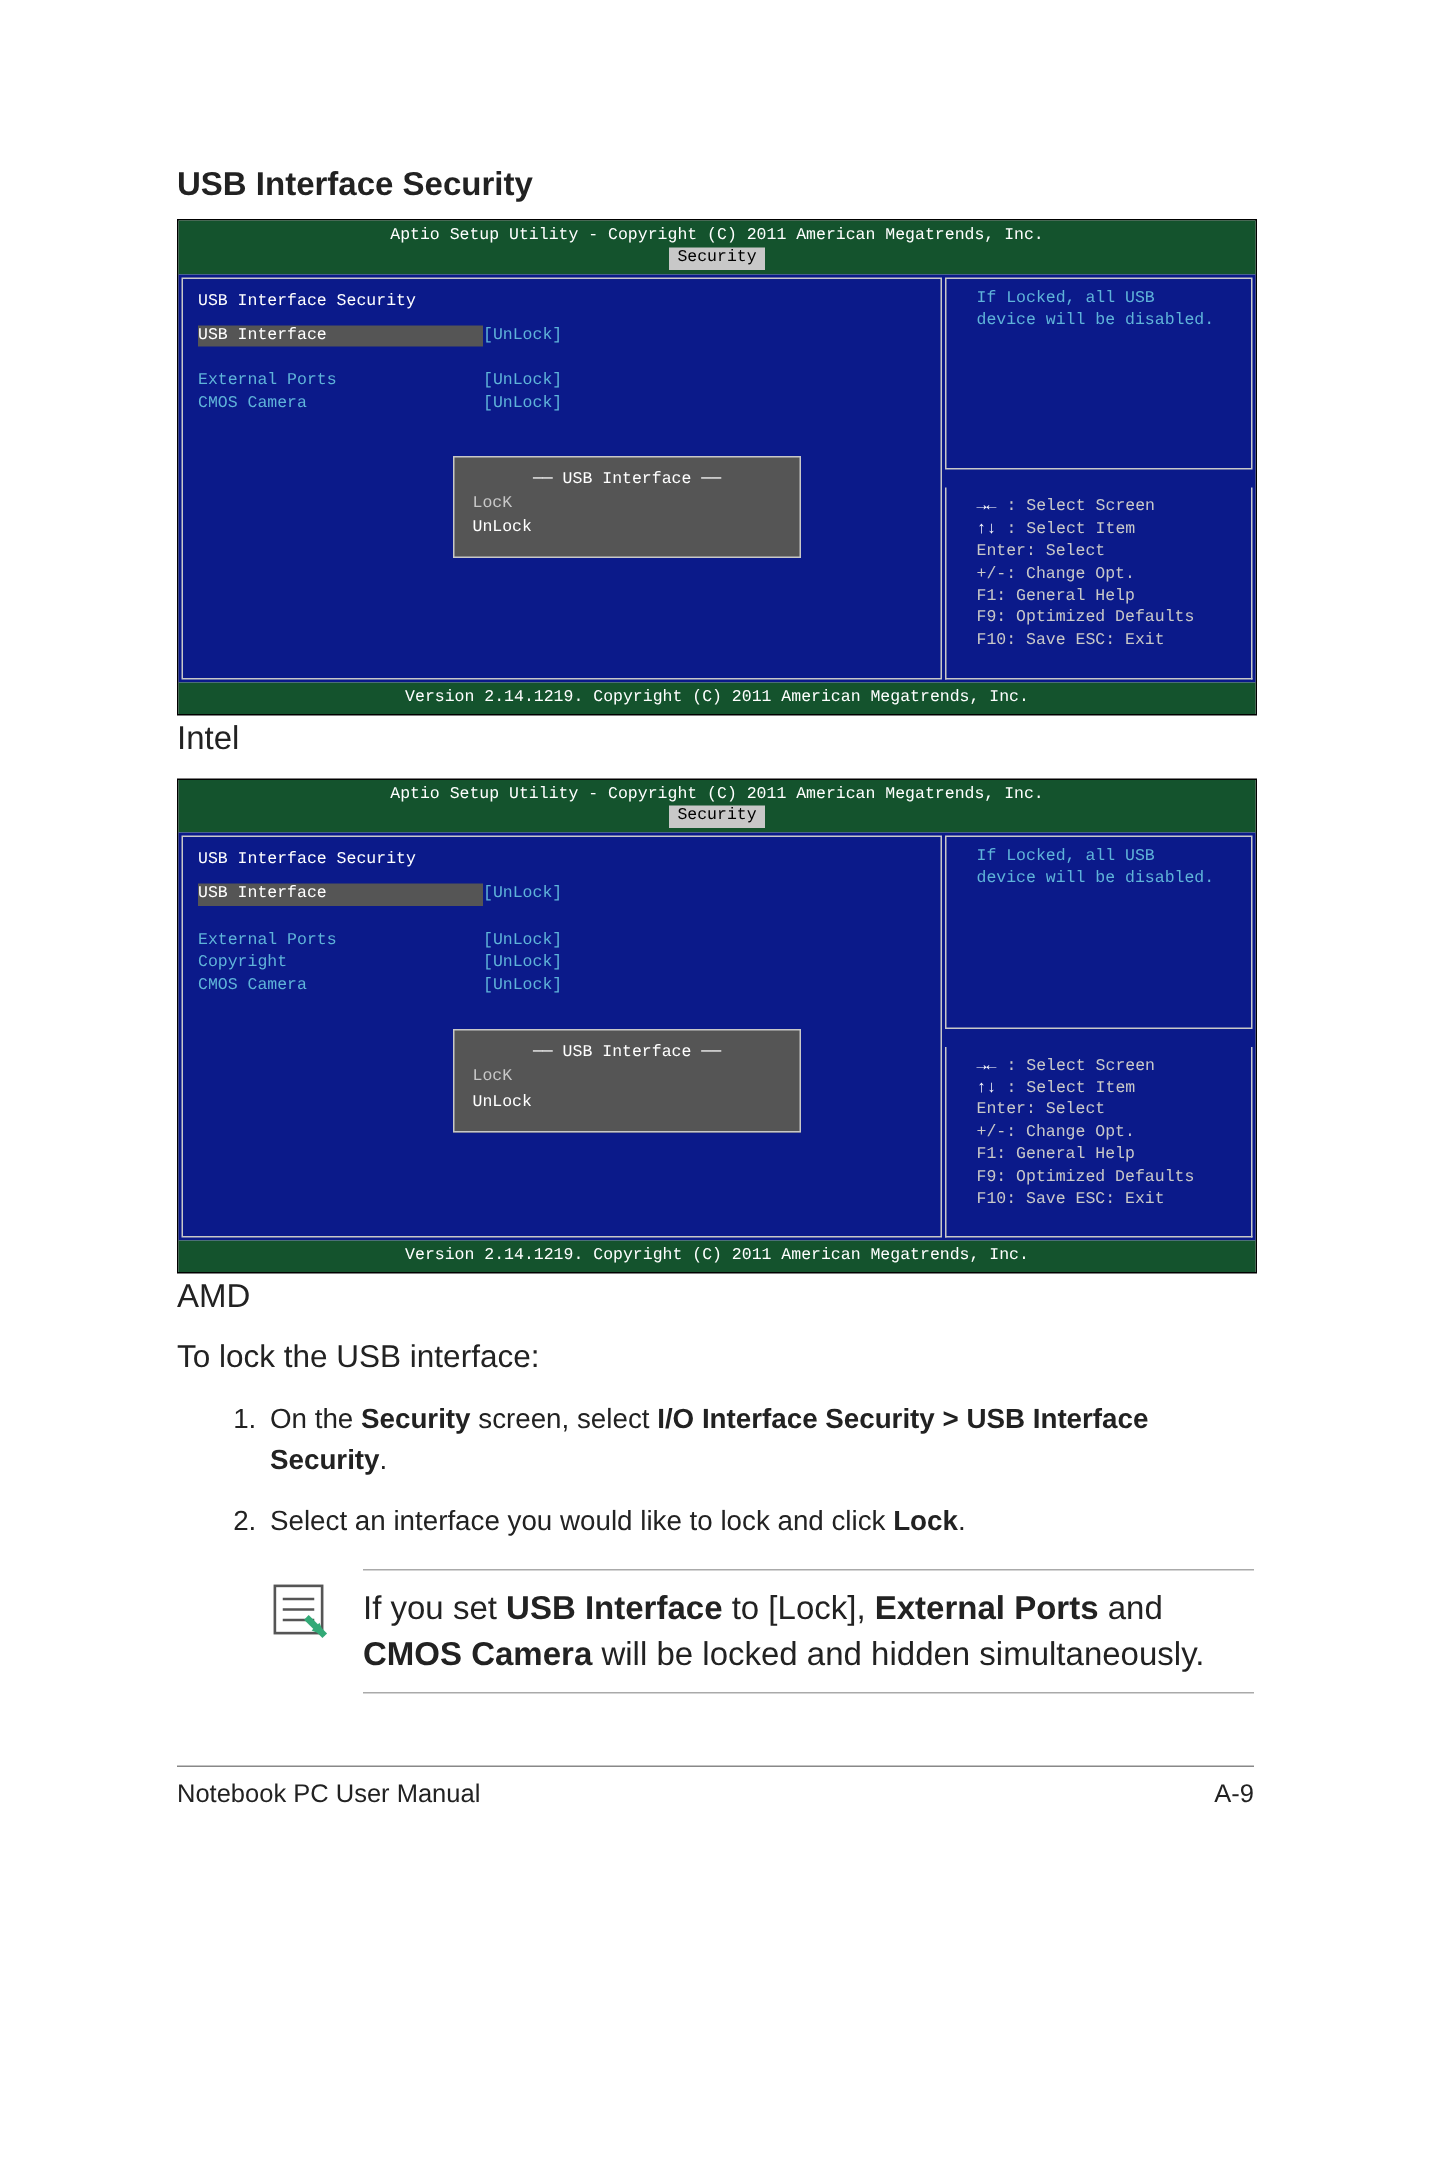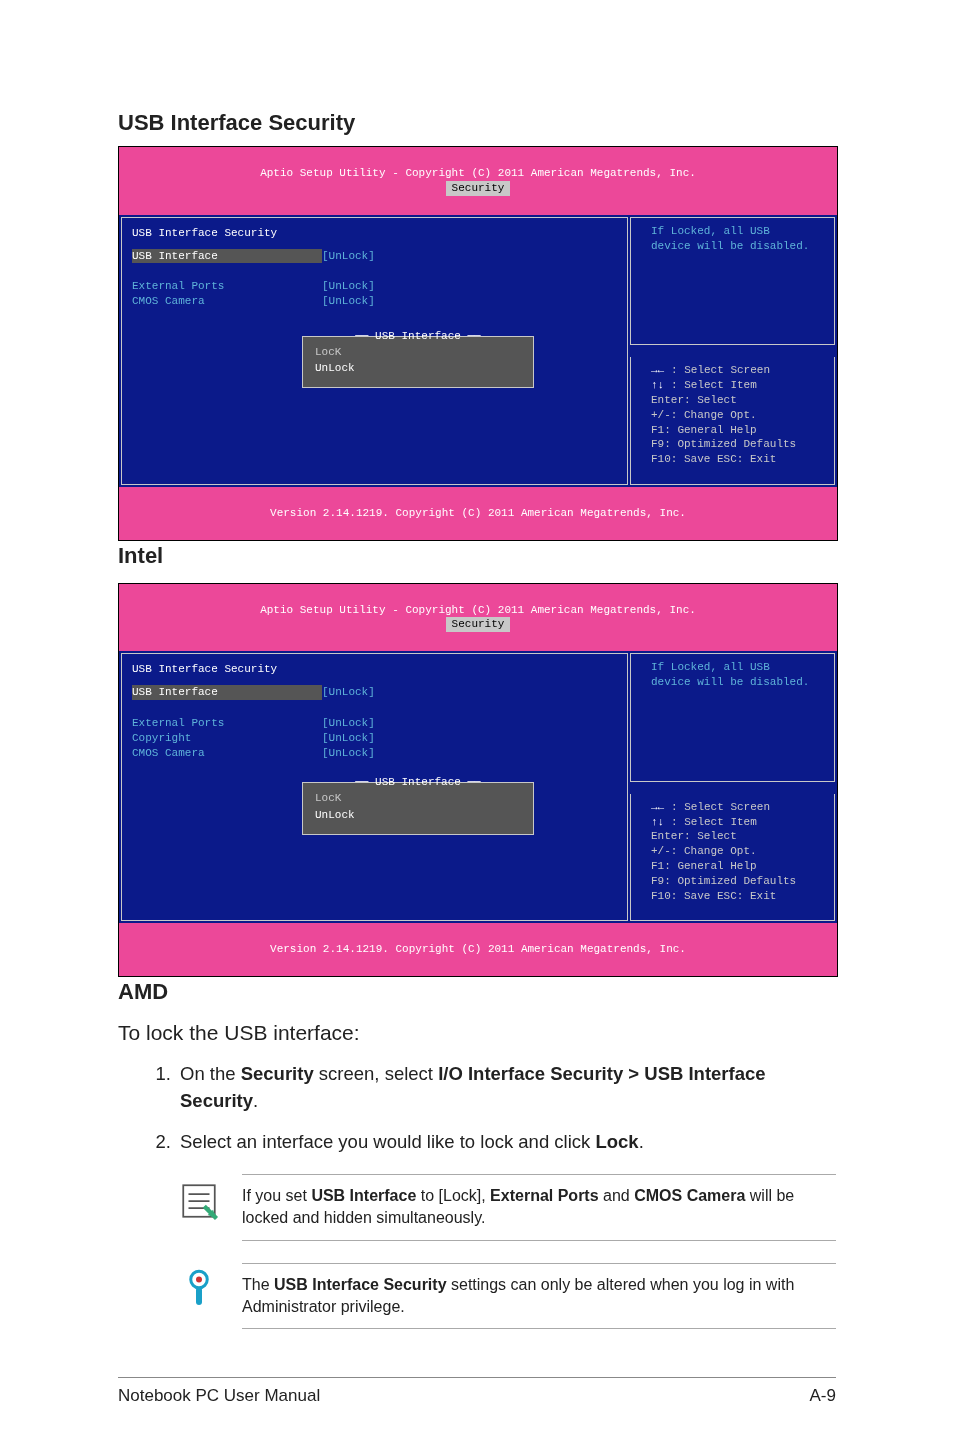--- a/index.html
+++ b/index.html
@@ -22,23 +22,23 @@
   .bios {
     width: 100%;
     border: 1px solid #000;
     font-family: "Courier New", monospace;
     font-size: 11px;
     line-height: 1.35;
     color: #fff;
     position: relative;
   }
   .bios-top, .bios-bottom {
-    background: #ec4899;
+    background: #14532d;
     text-align: center;
-    padding: 19px 0;
+    padding: 3px 0;
   }
   .bios-top .tab {
     display: inline-block;
     padding: 0 6px;
     color: #fff;
   }
   .bios-top .tab.sel {
     background: #c8c8c8;
     color: #000;
   }
@@ -73,40 +73,40 @@
   .white { color: #fff; }
   .sel-row .label { background: #555; color: #fff; display: inline-block; }
   .cyan { color: #5fb3d9; }
   .popup {
     position: absolute;
     left: 180px;
     top: 130px;
     width: 230px;
     background: #555;
     border: 1px solid #c8c8c8;
-    padding: 6px 0 10px 0;
+    padding: 22px 0 10px 0;
   }
   .popup .title {
     text-align: center;
     margin-top: -14px;
     color: #fff;
   }
   .popup .opt {
     padding: 1px 12px;
     color: #c8c8c8;
   }
   .popup .opt.sel { color: #fff; }
   .legend-line { color: #c8c8c8; white-space: nowrap; }
   .legend-line .k { color: #fff; }
   .arrows { display: inline-block; width: 20px; }
   .spacer8 { height: 8px; }
   .spacer16 { height: 16px; }
   .platform {
     font-size: 22px;
-    font-weight: 700;
+    font-weight: 400;
     margin: 2px 0 0 0;
   }
   .body-text {
     font-size: 21px;
     margin: 14px 0;
     line-height: 1.35;
   }
   ol.instr {
     padding-left: 58px;
     margin: 8px 0 18px 0;
@@ -128,21 +128,21 @@
     width: 42px;
     height: 42px;
     display: flex;
     align-items: center;
     justify-content: center;
     font-size: 30px;
     flex-shrink: 0;
     margin-top: 6px;
   }
   .callout .txt {
-    font-size: 16px;
+    font-size: 22px;
     line-height: 1.4;
     border-top: 1px solid #aaa;
     border-bottom: 1px solid #aaa;
     padding: 10px 0;
     flex: 1;
   }
   .ico-note svg { width: 42px; height: 42px; }
   .ico-tip svg { width: 34px; height: 42px; }
   .footer {
     display: flex;
@@ -276,31 +276,19 @@
           <path d="M12 16 H36 M12 24 H36 M12 32 H36" stroke="#555" stroke-width="2"></path>
           <path d="M30 30 L44 44" stroke="#3a7" stroke-width="5"></path>
           <path d="M44 44 L40 34 L34 40 Z" fill="#3a7"></path>
         </svg>
     </div>
     <div class="txt">
       <span>If you set </span><span class="bold">USB Interface</span><span> to [Lock], </span><span class="bold">External Ports</span><span> and </span><span class="bold">CMOS Camera</span><span> will be locked and hidden simultaneously.</span>
     </div>
   </div>
 
-  <div class="callout">
-    <div class="ico ico-tip">
-      <svg viewBox="0 0 40 56">
-          <circle cx="20" cy="14" r="11" fill="none" stroke="#1aa0c8" stroke-width="4"></circle>
-          <circle cx="20" cy="14" r="4" fill="#c33"></circle>
-          <rect x="16" y="24" width="8" height="24" rx="4" fill="#1aa0c8"></rect>
-        </svg>
-    </div>
-    <div class="txt">
-      <span>The </span><span class="bold">USB Interface Security</span><span> settings can only be altered when you log in with Administrator privilege.</span>
-    </div>
-  </div>
 
   <div class="footer">
     <span>Notebook PC User Manual</span>
     <span>A-9</span>
   </div>
 
 </div>
 
 </body></html>

